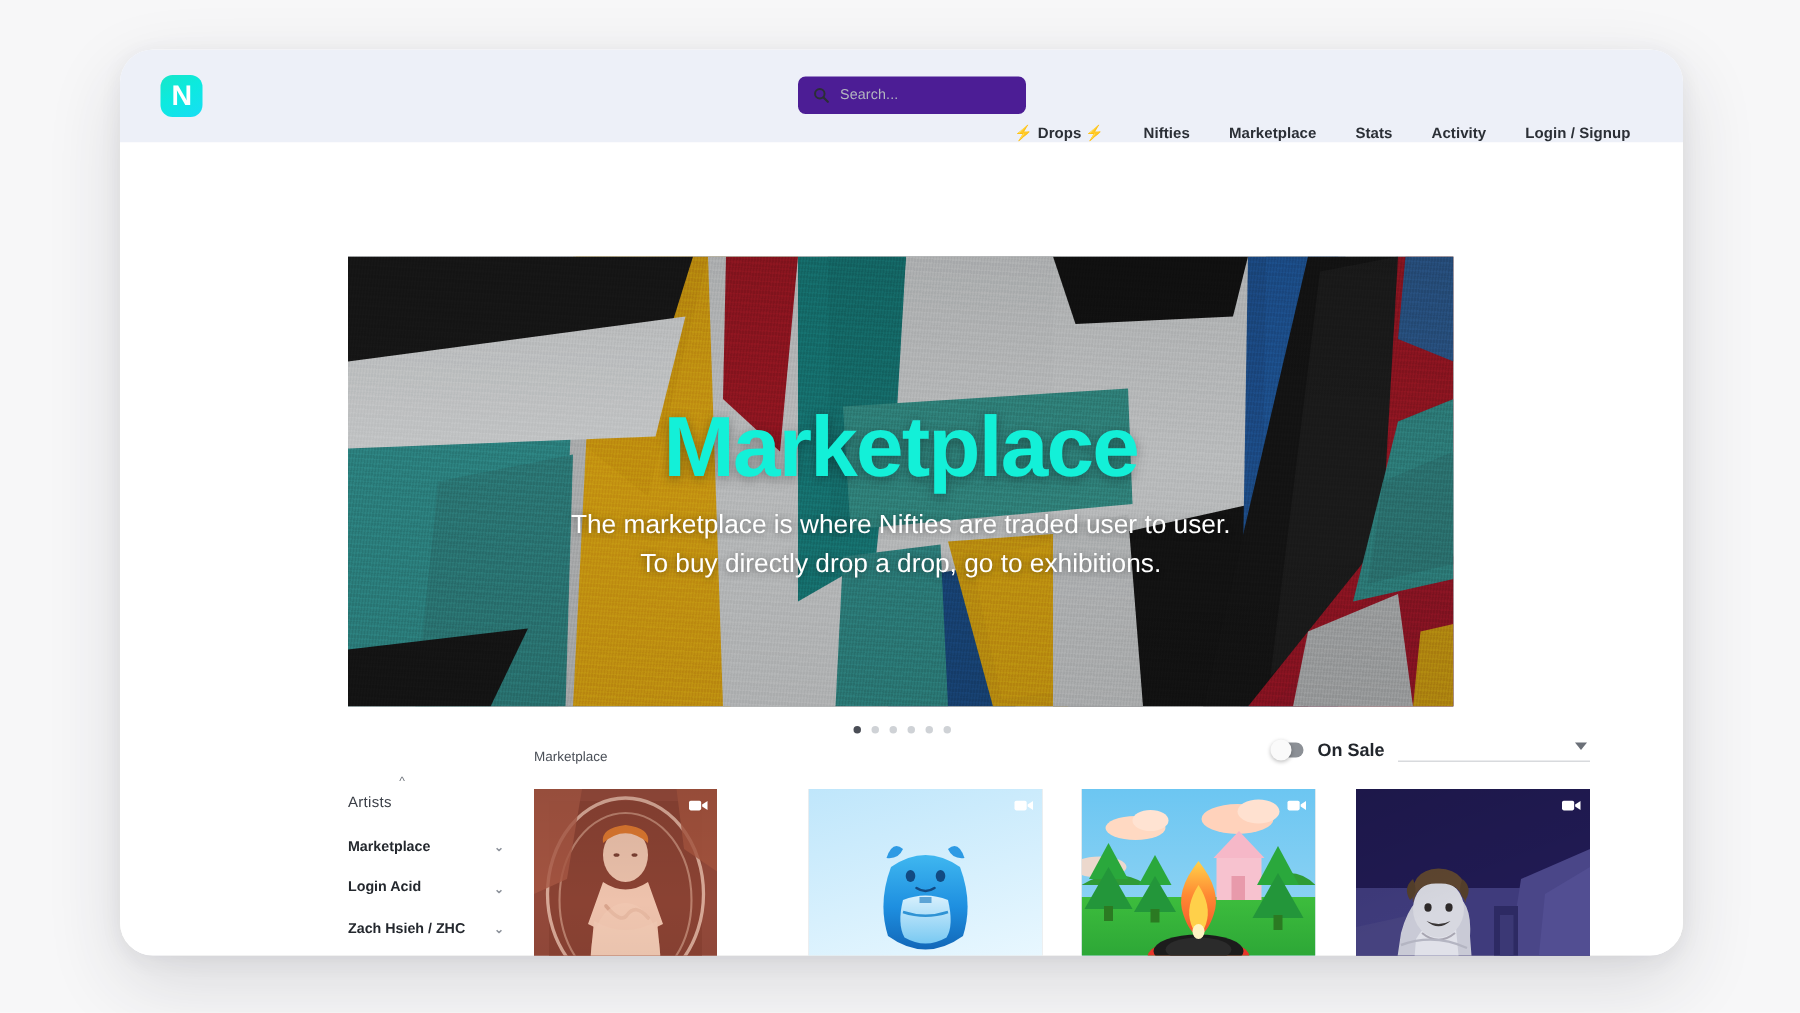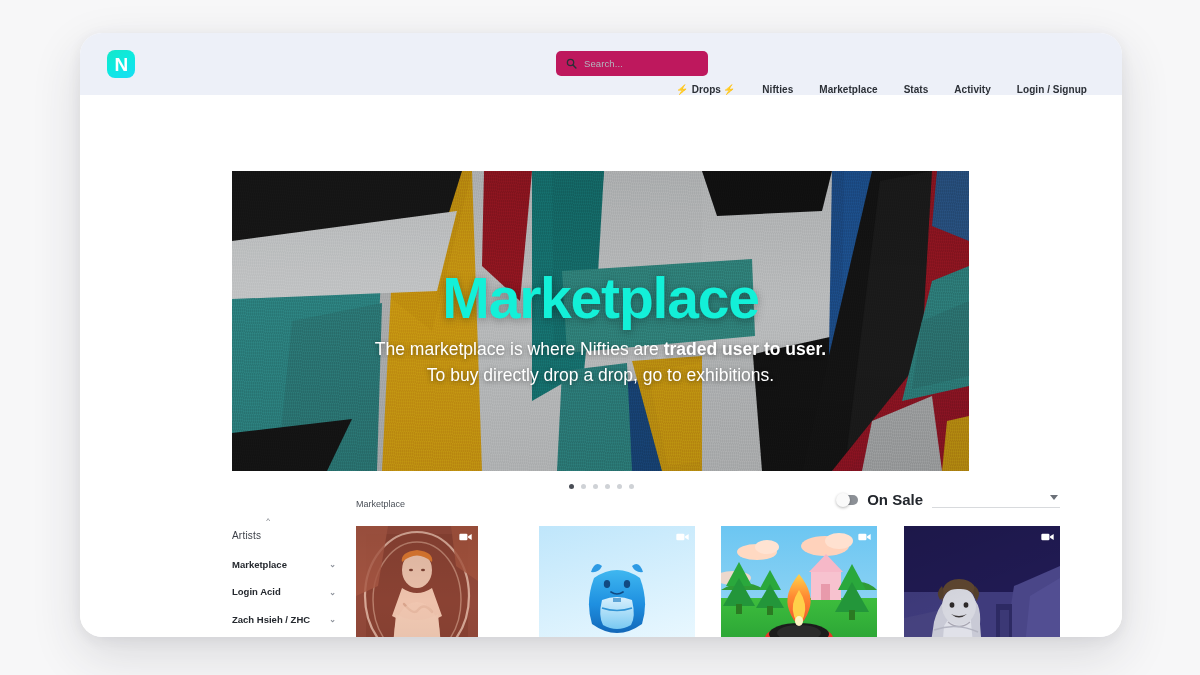--- a/index.html
+++ b/index.html
@@ -36,23 +36,23 @@
     border-radius: 8px;
     background: linear-gradient(150deg, #17e6c8 0%, #0ceadf 45%, #18ddf5 100%);
     display: flex; align-items: center; justify-content: center;
   }
   .logo span {
     color: #ffffff; font-size: 19px; font-weight: bold;
     line-height: 1; letter-spacing: -0.5px;
   }
 
   .search-box {
-    position: absolute; left: 476px; top: 18px;
+    position: absolute; left: 452px; top: 18px;
     width: 152px; height: 25px;
-    background: #be185d;
+    background: #4c1d95;
     border-radius: 5px;
     display: flex; align-items: center;
     padding-left: 10px;
     text-align: center;
   }
   .search-icon { width: 11px; height: 11px; flex: 0 0 auto; margin-right: 7px; }
   .search-icon svg { display: block; }
   .search-ph { font-size: 9.5px; color: #b3b7bf; letter-spacing: .1px; }
 
   .nav {
@@ -92,21 +92,21 @@
   .hero-title {
     font-size: 57px; font-weight: bold; color: #13f0d8;
     line-height: 1.02; letter-spacing: -1.2px;
     text-shadow: 0 2px 8px rgba(0,0,0,.35);
   }
   .hero-sub {
     margin-top: 10px;
     font-size: 17.5px; color: #ffffff; line-height: 1.45;
     text-shadow: 0 1px 5px rgba(0,0,0,.45);
   }
-  .hero-sub b { font-weight: bold; }
+  .hero-sub b { font-weight: normal; }
   .hero-sub .lnk { color: #ffffff; }
 
   .dots {
     position: absolute; left: 0; right: 0; top: 389px;
     display: flex; justify-content: center; gap: 7px; z-index: 5;
   }
   .dot { width: 5px; height: 5px; border-radius: 50%; background: #cfd2d6; }
   .dot.on { background: #4a4e56; }
 
   
@@ -142,21 +142,21 @@
   .switch {
     width: 20px; height: 10px; border-radius: 6px;
     background: #8c9096; position: relative; flex: 0 0 auto;
   }
   .switch .knob {
     position: absolute; left: -2px; top: -2px;
     width: 14px; height: 14px; border-radius: 50%;
     background: #fafafa;
     box-shadow: 0 1px 3px rgba(0,0,0,.28);
   }
-  .switch-label { font-size: 15px; font-weight: bold; color: #22262c; }
+  .switch-label { font-size: 12px; font-weight: bold; color: #22262c; }
   .select {
     width: 128px; height: 17px; position: relative;
     border-bottom: 1px solid #d8dadd;
   }
   .select .val {
     font-size: 9px; color: #3b3f47; position: absolute; left: 0; top: 2px;
   }
   .select .caret {
     position: absolute; right: 2px; top: 4px;
     width: 0; height: 0;

